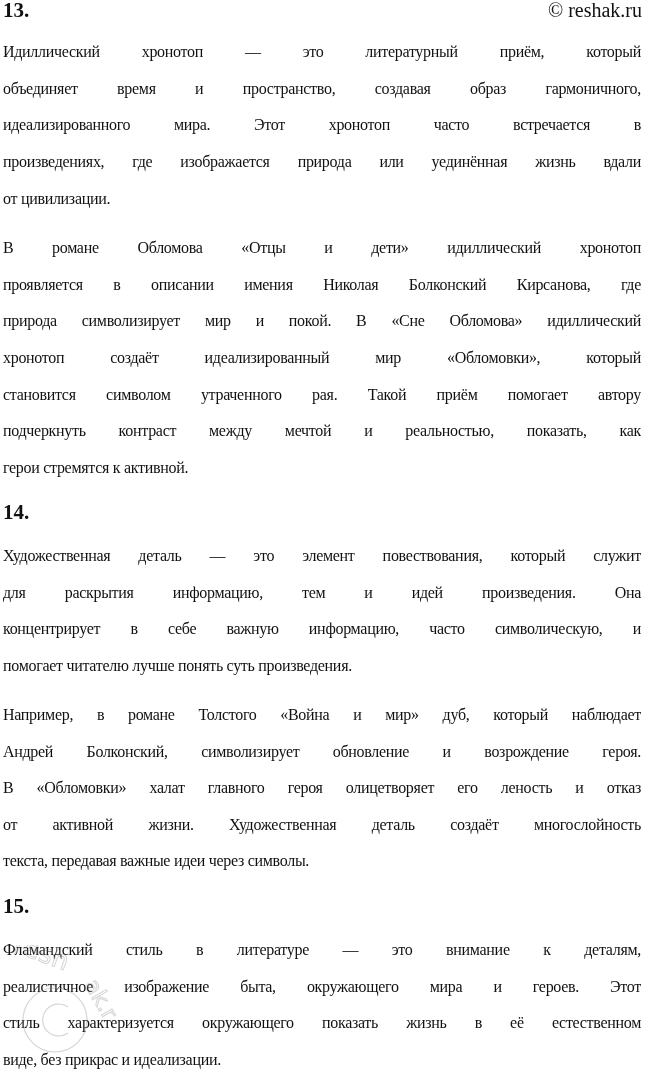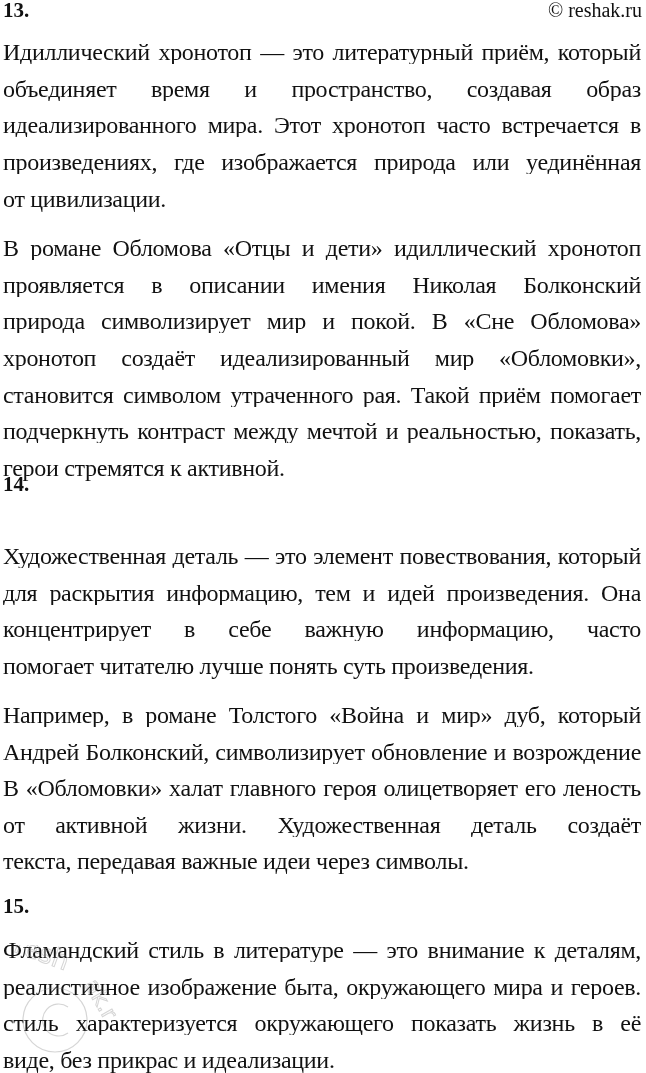--- a/index.html
+++ b/index.html
@@ -1,18 +1,18 @@
 <!DOCTYPE html>
 <html><head>
 <meta charset="utf-8">
 <style>
   html,body{margin:0;padding:0;background:#fff;}
   body{width:646px;height:1073px;position:relative;overflow:hidden;
        font-family:"Liberation Serif","DejaVu Serif",serif;color:#111;}
-  .line{position:absolute;left:3px;width:638px;font-size:24px;line-height:24px;
+  .line{position:absolute;left:3px;width:638px;font-size:16px;line-height:24px;
         white-space:nowrap;letter-spacing:-0.3px;}
   .j{text-align:justify;text-align-last:justify;white-space:normal;height:24px;overflow:hidden;}
   .num{position:absolute;left:3px;font-size:21px;font-weight:bold;line-height:24px;}
   .copy{position:absolute;right:4px;top:-2px;font-size:20px;line-height:24px;}
   .wm{position:absolute;left:10px;top:945px;width:120px;height:120px;opacity:0.35;pointer-events:none;}
 </style>
 </head>
 <body>
 
 <div>
@@ -26,21 +26,21 @@
   <div class="line" style="top:187px">от цивилизации.</div>
 
   <div class="line j" style="top:236px">В романе Обломова «Отцы и дети» идиллический хронотоп</div>
   <div class="line j" style="top:273px">проявляется в описании имения Николая Болконский Кирсанова, где</div>
   <div class="line j" style="top:309px">природа символизирует мир и покой. В «Сне Обломова» идиллический</div>
   <div class="line j" style="top:346px">хронотоп создаёт идеализированный мир «Обломовки», который</div>
   <div class="line j" style="top:383px">становится символом утраченного рая. Такой приём помогает автору</div>
   <div class="line j" style="top:419px">подчеркнуть контраст между мечтой и реальностью, показать, как</div>
   <div class="line" style="top:456px">герои стремятся к активной.</div>
 
-  <div class="num" style="top:472px">14.</div>
+  <div class="num" style="top:500px">14.</div>
 
   <div class="line j" style="top:544px">Художественная деталь — это элемент повествования, который служит</div>
   <div class="line j" style="top:581px">для раскрытия информацию, тем и идей произведения. Она</div>
   <div class="line j" style="top:617px">концентрирует в себе важную информацию, часто символическую, и</div>
   <div class="line" style="top:654px">помогает читателю лучше понять суть произведения.</div>
 
   <div class="line j" style="top:703px">Например, в романе Толстого «Война и мир» дуб, который наблюдает</div>
   <div class="line j" style="top:740px">Андрей Болконский, символизирует обновление и возрождение героя.</div>
   <div class="line j" style="top:776px">В «Обломовки» халат главного героя олицетворяет его леность и отказ</div>
   <div class="line j" style="top:813px">от активной жизни. Художественная деталь создаёт многослойность</div>

